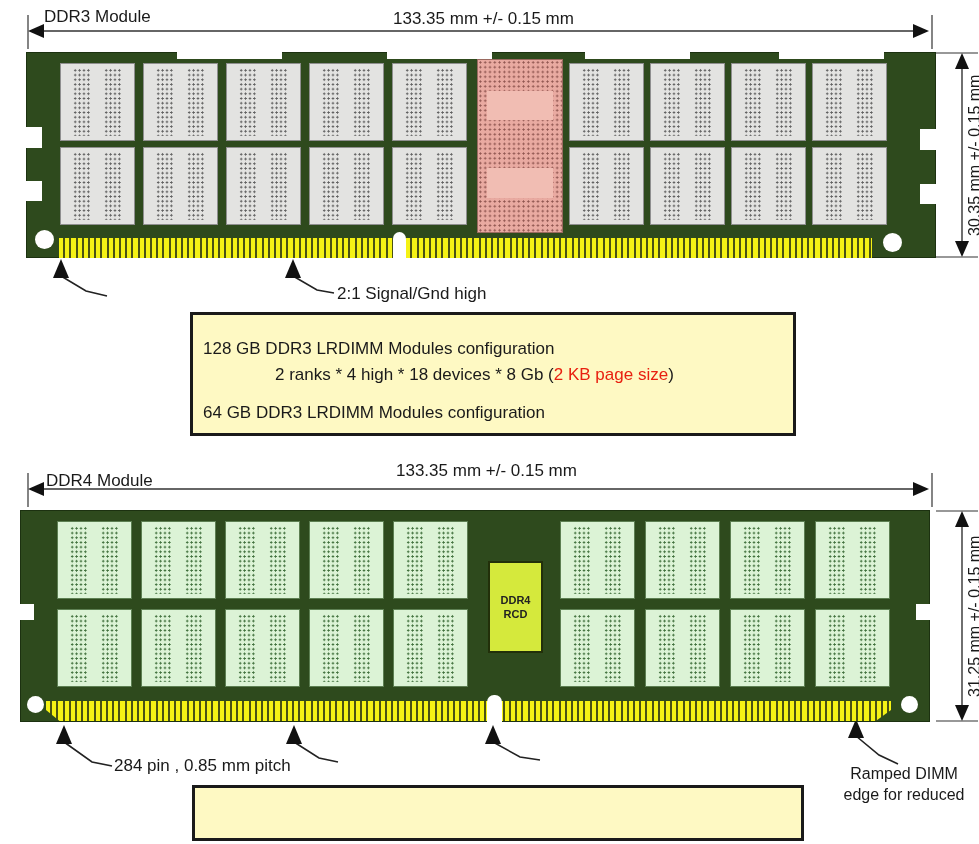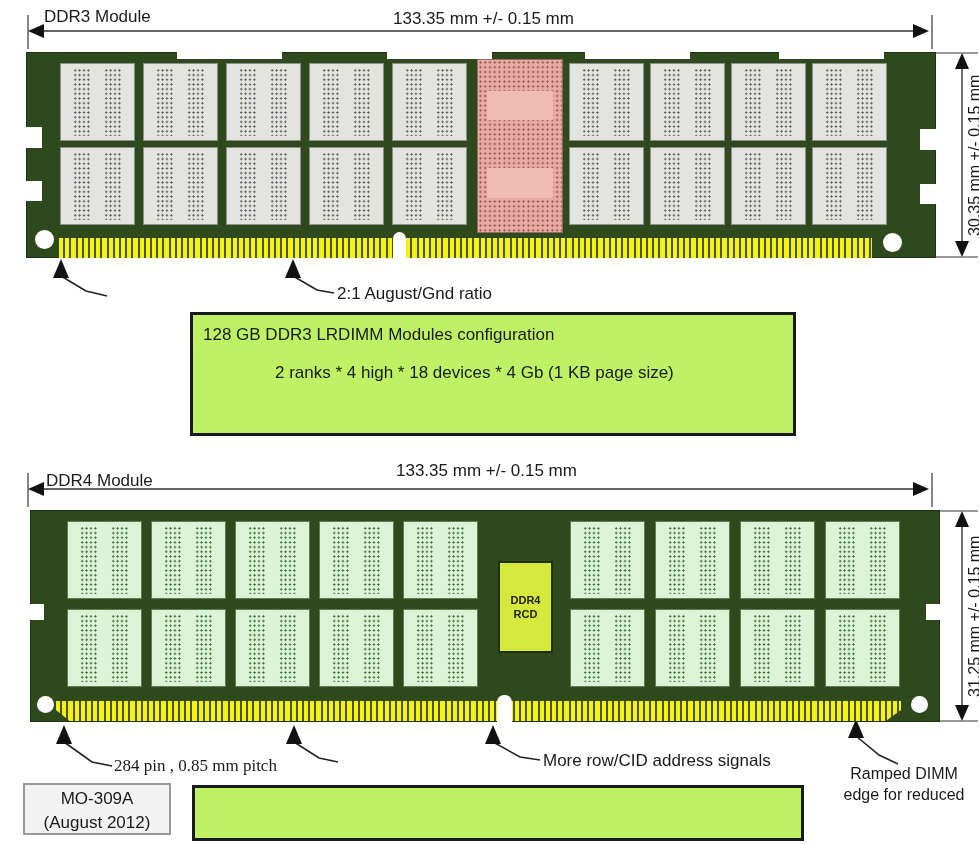--- a/index.html
+++ b/index.html
@@ -28,22 +28,22 @@
        display:flex;flex-direction:column;justify-content:center;align-items:center;
        font-size:11px;font-weight:700;color:#222;line-height:14px;}
   .pins{position:absolute;height:20px;
         background:repeating-linear-gradient(90deg,#f5f215 0px,#f5f215 4.2px,#4a5214 4.2px,#4a5214 6.2px);}
   .ramped{clip-path:polygon(0 0,100% 0,100% 45%,98.2% 100%,1.6% 100%,0 45%);}
   .keynotch{position:absolute;background:#fff;border-radius:7px 7px 0 0;}
   
   .vdim{position:absolute;writing-mode:vertical-rl;transform:rotate(180deg);
         font-size:16px;text-align:center;white-space:nowrap;}
   
-  .cfgbox{position:absolute;background:#bef264;border:3px solid #1a1a1a;box-sizing:border-box;
-          padding:7px 10px;font-size:17px;line-height:26px;}
+  .cfgbox{position:absolute;background:#fef9c3;border:3px solid #1a1a1a;box-sizing:border-box;
+          padding:21px 10px;font-size:17px;line-height:26px;}
   .cfg-indent{margin-left:72px;}
   .cfg-indent4{margin-left:90px;}
   .cfg-gap{height:12px;}
   .red{color:#e82010;}
   .green{color:#2e8b57;}
   .mobox{position:absolute;background:#f2f2f2;border:2px solid #999;box-sizing:border-box;
          text-align:center;font-size:17px;line-height:24px;padding-top:2px;}
   .rampednote{position:absolute;width:180px;text-align:center;font-size:16px;line-height:21px;}
   svg.overlay{position:absolute;left:0;top:0;pointer-events:none;}
 </style>
@@ -200,32 +200,33 @@
 
     <div class="hole" style="left:8px;top:177px;width:19px;height:19px;"></div>
     <div class="hole" style="left:856px;top:180px;width:19px;height:19px;"></div>
 
     <div class="pins" style="left:32px;top:185px;width:813px;"></div>
     <div class="keynotch" style="left:366px;top:179px;width:13px;height:27px;"></div>
   </div>
 
   <div class="vdim" style="left:950px;top:52px;height:206px;">30.35 mm +/- 0.15 mm</div>
 
-  <div class="abs lbl" style="left:321px;top:284px;">2:1 August/Gnd ratio</div>
+  <div class="abs lbl" style="left:321px;top:284px;">2:1 Signal/Gnd high</div>
 
   <div class="cfgbox" style="left:174px;top:312px;width:606px;height:124px;">
     <div><span>128 GB DDR3 LRDIMM Modules configuration</span></div>
+    <div class="cfg-indent"><span>2 ranks * 4 high * 18 devices * 8 Gb (</span><span class="red">2 KB page size</span><span>)</span></div>
     <div class="cfg-gap"></div>
-    <div class="cfg-indent"><span>2 ranks * 4 high * 18 devices * 4 Gb (1 KB page size)</span></div>
+    <div><span>64 GB DDR3 LRDIMM Modules configuration</span></div>
   </div>
 
   <div class="abs lbl" style="left:30px;top:471px;">DDR4 Module</div>
   <div class="abs lbl" style="left:380px;top:461px;">133.35 mm +/- 0.15 mm</div>
 
-  <div class="pcb" style="left:14px;top:510px;width:910px;height:212px;">
+  <div class="pcb" style="left:4px;top:510px;width:910px;height:212px;">
     <div class="sidenotch" style="left:-1px;top:93px;width:14px;height:16px;"></div>
     <div class="sidenotch" style="right:-1px;top:93px;width:14px;height:16px;"></div>
 
     <div class="chip-row" style="left:36px;top:10px;gap:9px;">
         <div class="chip ddr4chip">
           <div class="balls"></div>
           <div class="balls"></div>
         </div>
         <div class="chip ddr4chip">
           <div class="balls"></div>
@@ -310,30 +311,25 @@
 
     <div class="hole" style="left:6px;top:185px;width:17px;height:17px;"></div>
     <div class="hole" style="left:880px;top:185px;width:17px;height:17px;"></div>
 
     <div class="pins ramped" style="left:25px;top:190px;width:845px;"></div>
     <div class="keynotch" style="left:466px;top:184px;width:15px;height:28px;"></div>
   </div>
 
   <div class="vdim" style="left:950px;top:510px;height:212px;">31.25 mm +/- 0.15 mm</div>
 
-  <div class="abs lbl" style="left:98px;top:756px;font-family:Liberation Serif, serif;">284 pin , 0.85 mm pitch</div>
+  <div class="abs lbl" style="left:98px;top:756px;">284 pin , 0.85 mm pitch</div>
   <div class="abs lbl" style="left:325px;top:792px;font-family:Liberation Mono, monospace;">1:1 Signal/Gnd ratio</div>
-  <div class="abs lbl" style="left:527px;top:751px;">More row/CID address signals</div>
 
   <div class="rampednote" style="left:798px;top:763px;">
     <div>Ramped DIMM</div>
     <div>edge for reduced</div>
   </div>
 
-  <div class="mobox" style="left:7px;top:783px;width:148px;height:52px;">
-    <div>MO-309A</div>
-    <div>(August 2012)</div>
-  </div>
 
   <div class="cfgbox" style="left:176px;top:785px;width:612px;height:56px;">
   </div>
 
 </div>
 
 </body></html>

